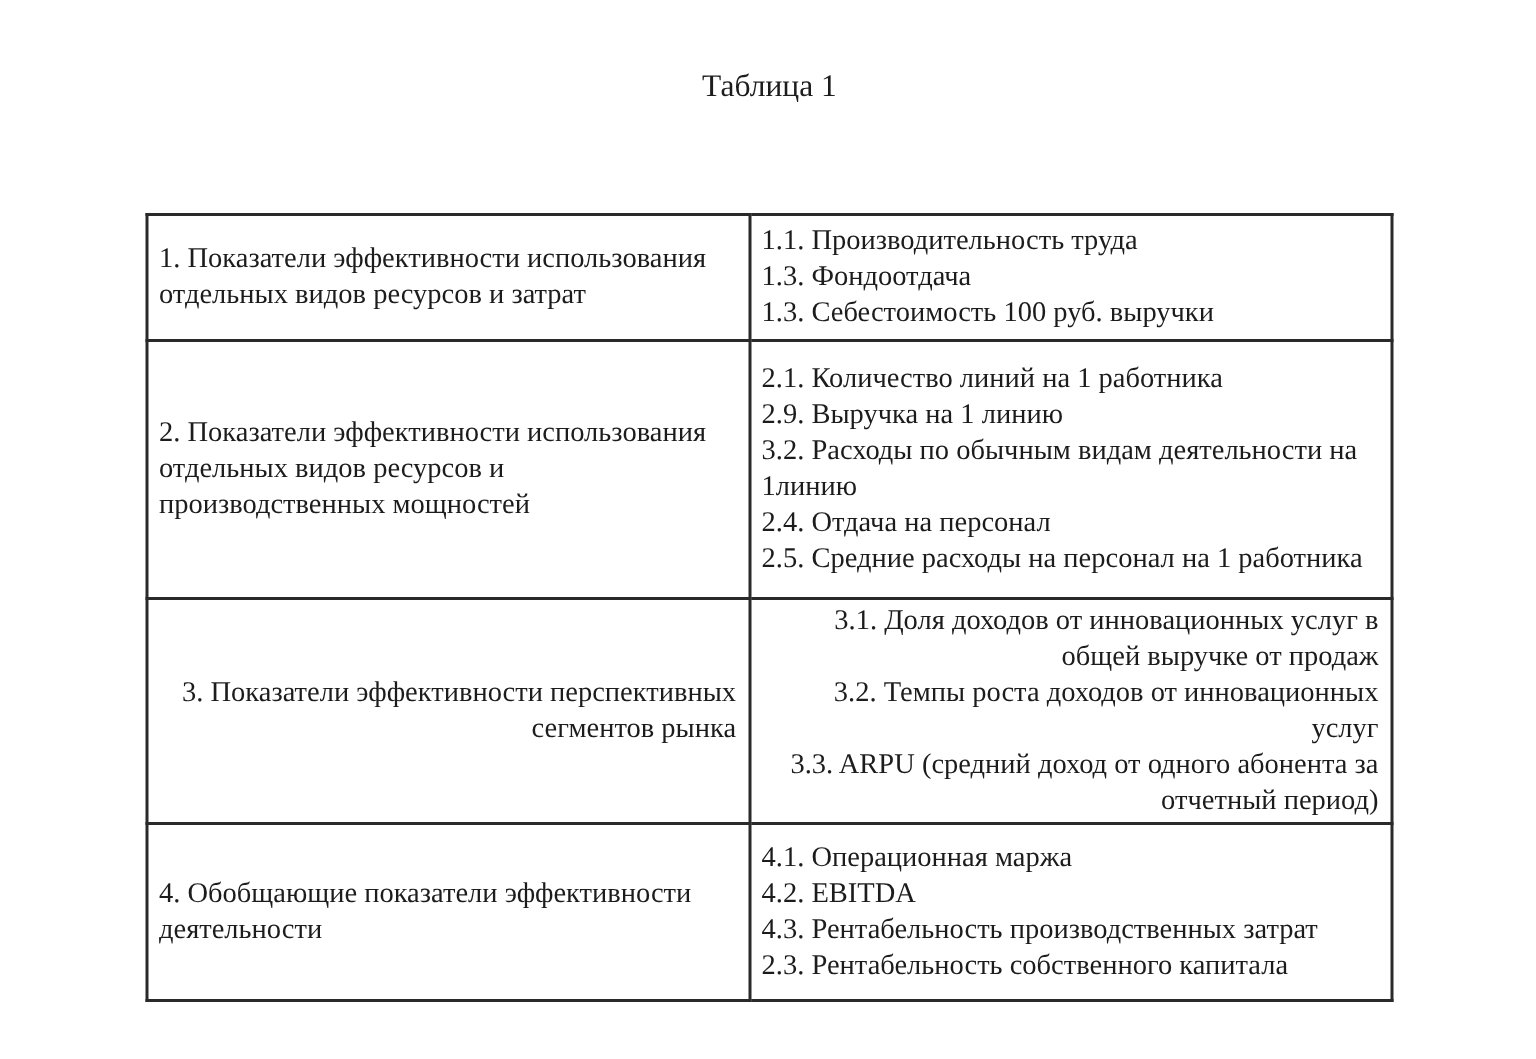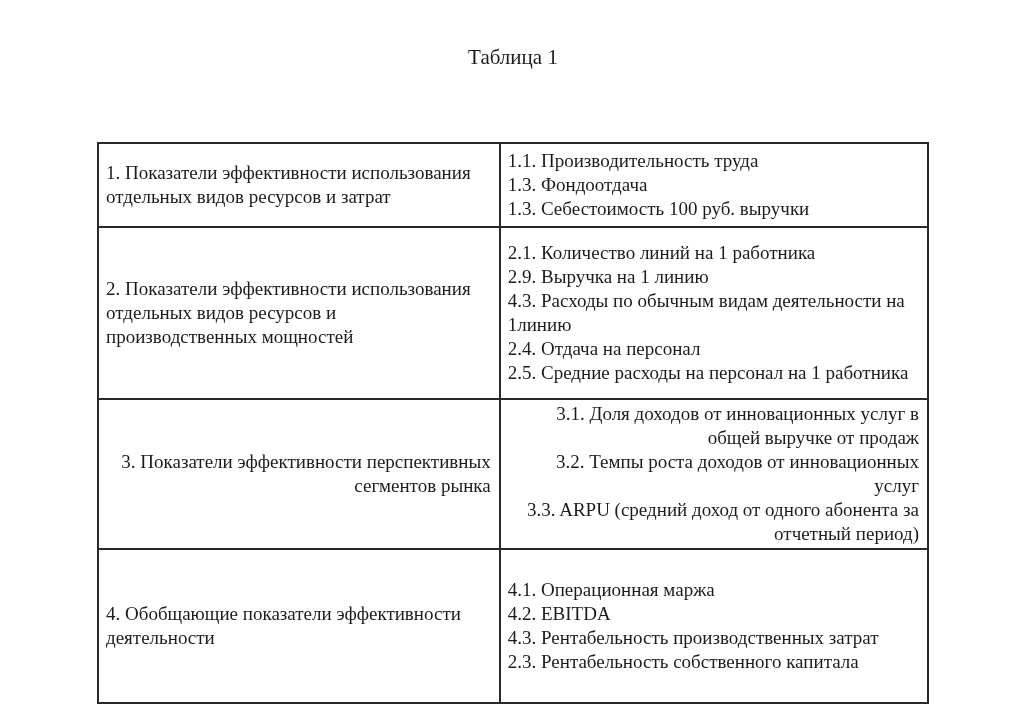--- a/index.html
+++ b/index.html
@@ -50,21 +50,21 @@
   .doc-table td{
     border:2px solid var(--border-color);
     vertical-align:middle;
     padding:2px 8px 2px 7px;
   }
   td.cat-cell{width:48.4%;}
   td.ind-cell{width:51.6%;}
   .doc-table tr:nth-child(1) td{height:84px;}
   .doc-table tr:nth-child(2) td{height:172px;margin-top:33px;}
   .doc-table tr:nth-child(3) td{height:140px;text-align:right;}
-  .doc-table tr:nth-child(4) td{height:154px;border-radius:26px;}
+  .doc-table tr:nth-child(4) td{height:118px;border-radius:26px;}
   .ind-line{margin:0;}
 </style>
 </head>
 <body>
 
 <div class="page">
   <div class="caption">Таблица 1</div>
 
 
   <table class="doc-table">
@@ -75,21 +75,21 @@
             <div class="ind-line">1.1. Производительность труда</div>
             <div class="ind-line">1.3. Фондоотдача</div>
             <div class="ind-line">1.3. Себестоимость 100 руб. выручки</div>
           </td>
         </tr>
         <tr>
           <td class="cat-cell">2. Показатели эффективности использования отдельных видов ресурсов и производственных мощностей</td>
           <td class="ind-cell">
             <div class="ind-line">2.1. Количество линий на 1 работника</div>
             <div class="ind-line">2.9. Выручка на 1 линию</div>
-            <div class="ind-line">4.3. Расходы по обычным видам деятельности на 1линию</div>
+            <div class="ind-line">3.2. Расходы по обычным видам деятельности на 1линию</div>
             <div class="ind-line">2.4. Отдача на персонал</div>
             <div class="ind-line">2.5. Средние расходы на персонал на 1 работника</div>
           </td>
         </tr>
         <tr>
           <td class="cat-cell">3. Показатели эффективности перспективных сегментов рынка</td>
           <td class="ind-cell">
             <div class="ind-line">3.1. Доля доходов от инновационных услуг в общей выручке от продаж</div>
             <div class="ind-line">3.2. Темпы роста доходов от инновационных услуг</div>
             <div class="ind-line">3.3. ARPU (средний доход от одного абонента за отчетный период)</div>

